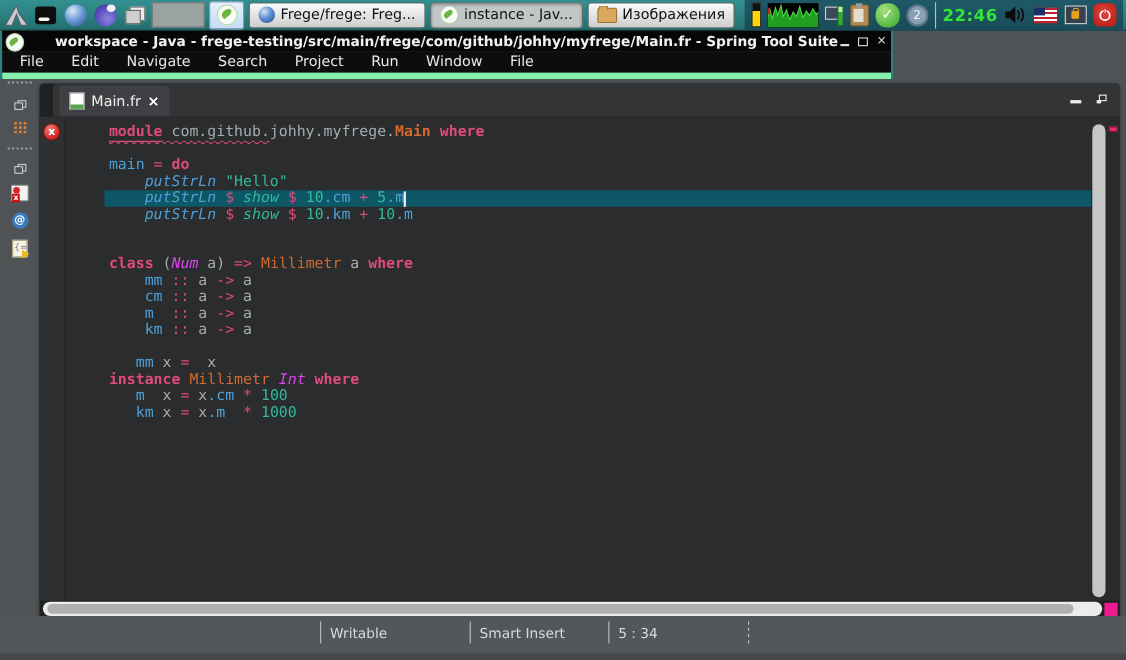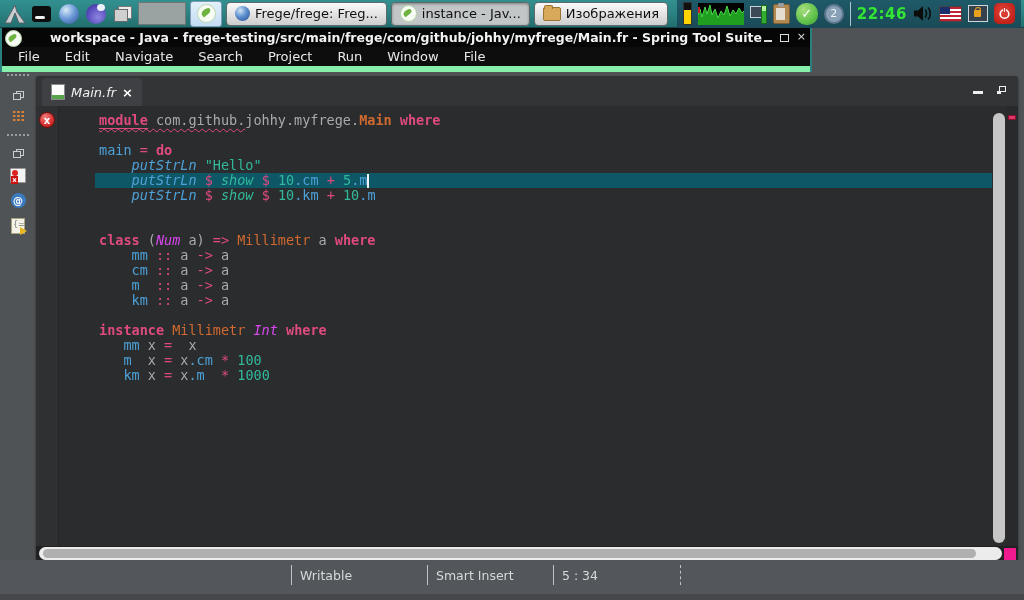--- a/index.html
+++ b/index.html
@@ -96,22 +96,22 @@
   .ic-at{width:15px;height:15px;border-radius:50%;background:#3a7bbf;color:#fff;font-size:10px;font-weight:bold;
        display:flex;align-items:center;justify-content:center;}
   .ic-filearrow{width:12px;height:14px;background:#f5f2e8;border:1px solid #a9a27f;position:relative;}
   .ic-filearrow::before{content:"{=";position:absolute;left:1px;top:1px;font-size:8px;color:#777;}
   .ic-filearrow::after{content:"";position:absolute;right:-3px;bottom:-2px;width:0;height:0;
        border-left:7px solid #e8b820;border-top:4px solid transparent;border-bottom:4px solid transparent;}
 
   
   .editor-panel{position:absolute;left:36px;top:4px;width:982px;height:486px;background:#202122;
        border-radius:4px;box-shadow:0 1px 3px rgba(0,0,0,.4);}
-  .tabstrip{position:absolute;left:0;top:0;right:0;height:30px;background:#323436;border-radius:4px 4px 0 0;
-       border-bottom:1px solid #1c1d1e;font-style:italic;}
+  .tabstrip{position:absolute;left:12px;top:0;right:0;height:30px;background:#323436;border-radius:4px 4px 0 0;
+       border-bottom:1px solid #1c1d1e;}
   .tab{position:absolute;left:6px;top:2px;height:28px;background:#3e4043;border-radius:4px 4px 0 0;
        display:flex;align-items:center;gap:6px;padding:0 9px;color:#f0f0f0;font-size:13px;}
   .file-icon{width:12px;height:14px;background:#fdfdfd;border:1px solid #8a8a8a;position:relative;}
   .file-icon::after{content:"";position:absolute;left:0;bottom:0;width:100%;height:4px;background:#58a44a;}
   .tab-close{font-weight:bold;font-size:13px;color:#fff;}
   .strip-ctrls{position:absolute;right:12px;top:9px;display:flex;gap:14px;align-items:center;}
   .sc-min{width:10px;height:3px;background:#efefef;margin-top:6px;}
   .sc-max{width:9px;height:8px;position:relative;}
   .sc-max::before{content:"";position:absolute;right:0;top:0;width:5px;height:4px;border:1px solid #efefef;}
   .sc-max::after{content:"";position:absolute;left:0;bottom:0;width:4px;height:3px;background:#efefef;}
@@ -304,22 +304,22 @@
             <div class="code-line hl"><span class="seg-p">    </span><span class="seg-bi">putStrLn</span><span class="seg-p"> </span><span class="seg-o">$</span><span class="seg-p"> </span><span class="seg-gi">show</span><span class="seg-p"> </span><span class="seg-o">$</span><span class="seg-p"> </span><span class="seg-g">10</span><span class="seg-b">.cm</span><span class="seg-p"> </span><span class="seg-o">+</span><span class="seg-p"> </span><span class="seg-g">5</span><span class="seg-b">.m</span><span class="cursor"></span></div>
             <div class="code-line"><span class="seg-p">    </span><span class="seg-bi">putStrLn</span><span class="seg-p"> </span><span class="seg-o">$</span><span class="seg-p"> </span><span class="seg-gi">show</span><span class="seg-p"> </span><span class="seg-o">$</span><span class="seg-p"> </span><span class="seg-g">10</span><span class="seg-b">.km</span><span class="seg-p"> </span><span class="seg-o">+</span><span class="seg-p"> </span><span class="seg-g">10</span><span class="seg-b">.m</span></div>
             <div class="code-line"></div>
             <div class="code-line"></div>
             <div class="code-line"><span class="seg-k">class</span><span class="seg-p"> (</span><span class="seg-ti">Num</span><span class="seg-p"> a) </span><span class="seg-o">=&gt;</span><span class="seg-p"> </span><span class="seg-t">Millimetr</span><span class="seg-p"> a </span><span class="seg-k">where</span></div>
             <div class="code-line"><span class="seg-p">    </span><span class="seg-b">mm</span><span class="seg-p"> </span><span class="seg-o">::</span><span class="seg-p"> a </span><span class="seg-o">-&gt;</span><span class="seg-p"> a</span></div>
             <div class="code-line"><span class="seg-p">    </span><span class="seg-b">cm</span><span class="seg-p"> </span><span class="seg-o">::</span><span class="seg-p"> a </span><span class="seg-o">-&gt;</span><span class="seg-p"> a</span></div>
             <div class="code-line"><span class="seg-p">    </span><span class="seg-b">m</span><span class="seg-p">  </span><span class="seg-o">::</span><span class="seg-p"> a </span><span class="seg-o">-&gt;</span><span class="seg-p"> a</span></div>
             <div class="code-line"><span class="seg-p">    </span><span class="seg-b">km</span><span class="seg-p"> </span><span class="seg-o">::</span><span class="seg-p"> a </span><span class="seg-o">-&gt;</span><span class="seg-p"> a</span></div>
             <div class="code-line"></div>
+            <div class="code-line"><span class="seg-p">   </span><span class="seg-b">mm</span><span class="seg-p"> x </span><span class="seg-o">=</span><span class="seg-p">  x</span></div>
             <div class="code-line"><span class="seg-k">instance</span><span class="seg-p"> </span><span class="seg-t">Millimetr</span><span class="seg-p"> </span><span class="seg-ti">Int</span><span class="seg-p"> </span><span class="seg-k">where</span></div>
-            <div class="code-line"><span class="seg-p">   </span><span class="seg-b">mm</span><span class="seg-p"> x </span><span class="seg-o">=</span><span class="seg-p">  x</span></div>
             <div class="code-line"><span class="seg-p">   </span><span class="seg-b">m</span><span class="seg-p">  x </span><span class="seg-o">=</span><span class="seg-p"> x</span><span class="seg-b">.cm</span><span class="seg-p"> </span><span class="seg-o">*</span><span class="seg-p"> </span><span class="seg-g">100</span></div>
             <div class="code-line"><span class="seg-p">   </span><span class="seg-b">km</span><span class="seg-p"> x </span><span class="seg-o">=</span><span class="seg-p"> x</span><span class="seg-b">.m</span><span class="seg-p">  </span><span class="seg-o">*</span><span class="seg-p"> </span><span class="seg-g">1000</span></div>
           </div>
         <div class="v-scrollbar">
             <div class="v-thumb"></div>
           </div>
         <div class="overview-ruler">
             <div class="ov-error"></div>
           </div>
       </div>

